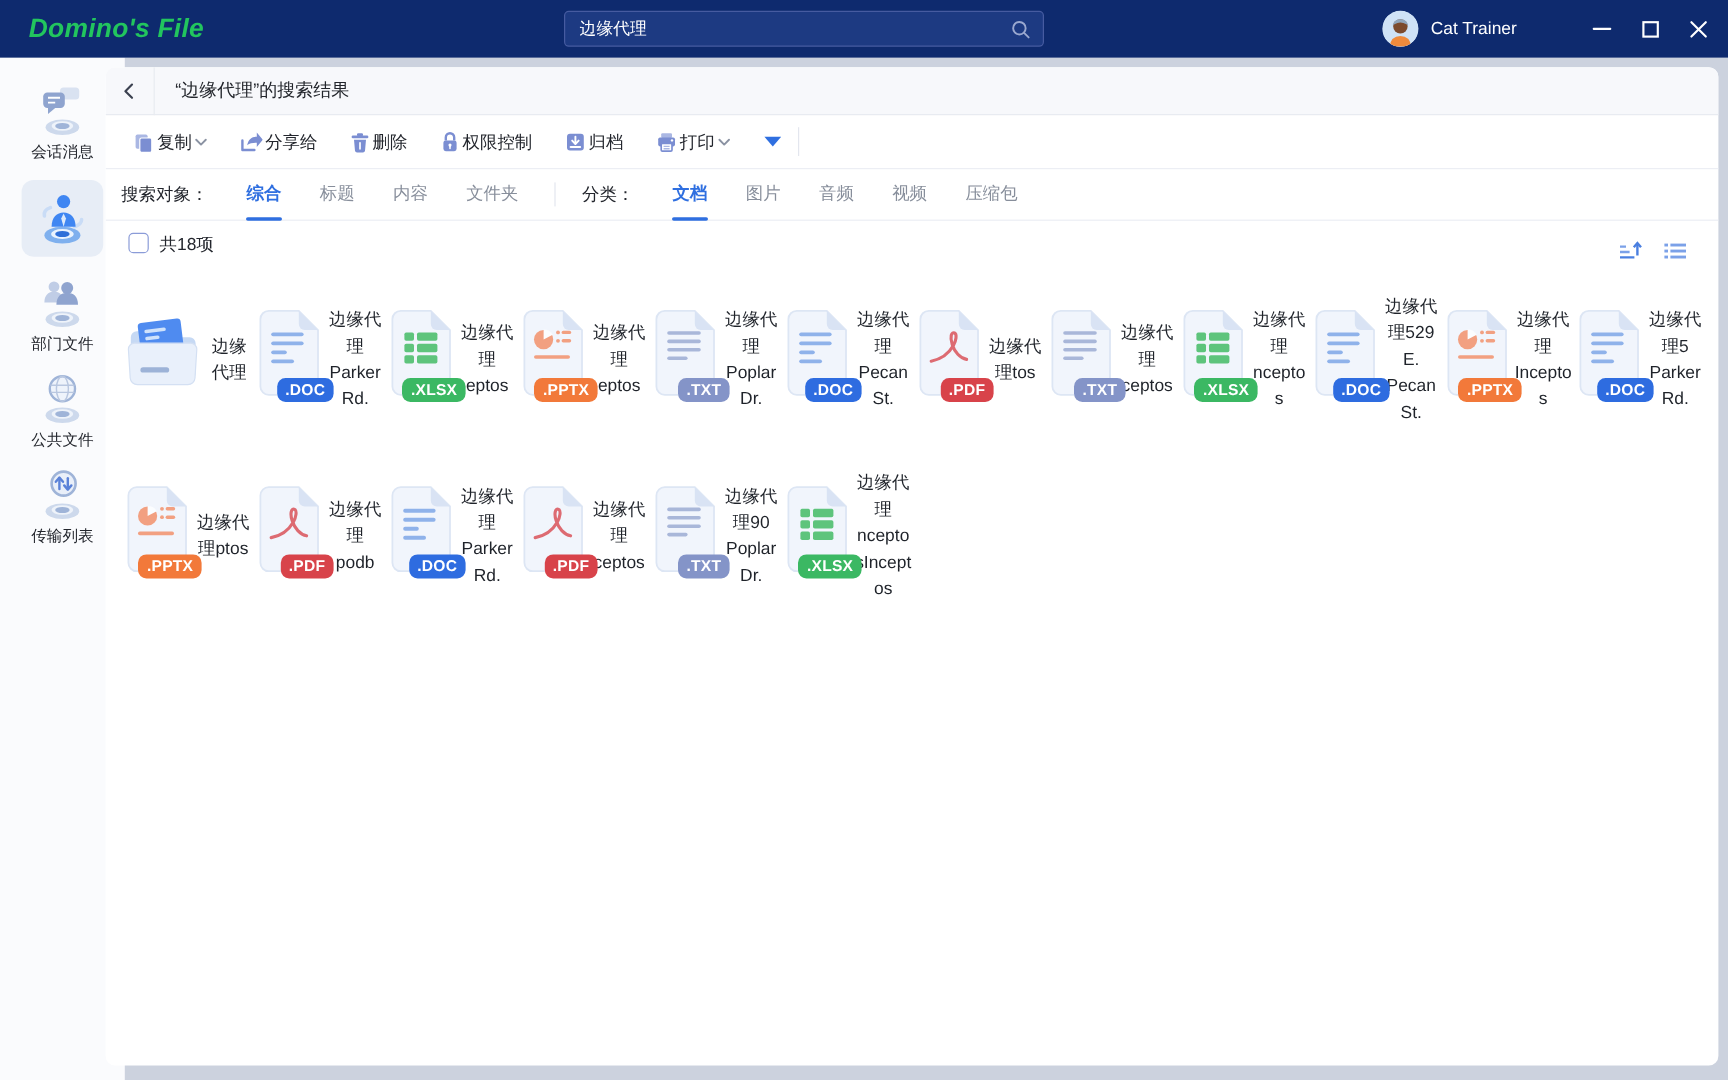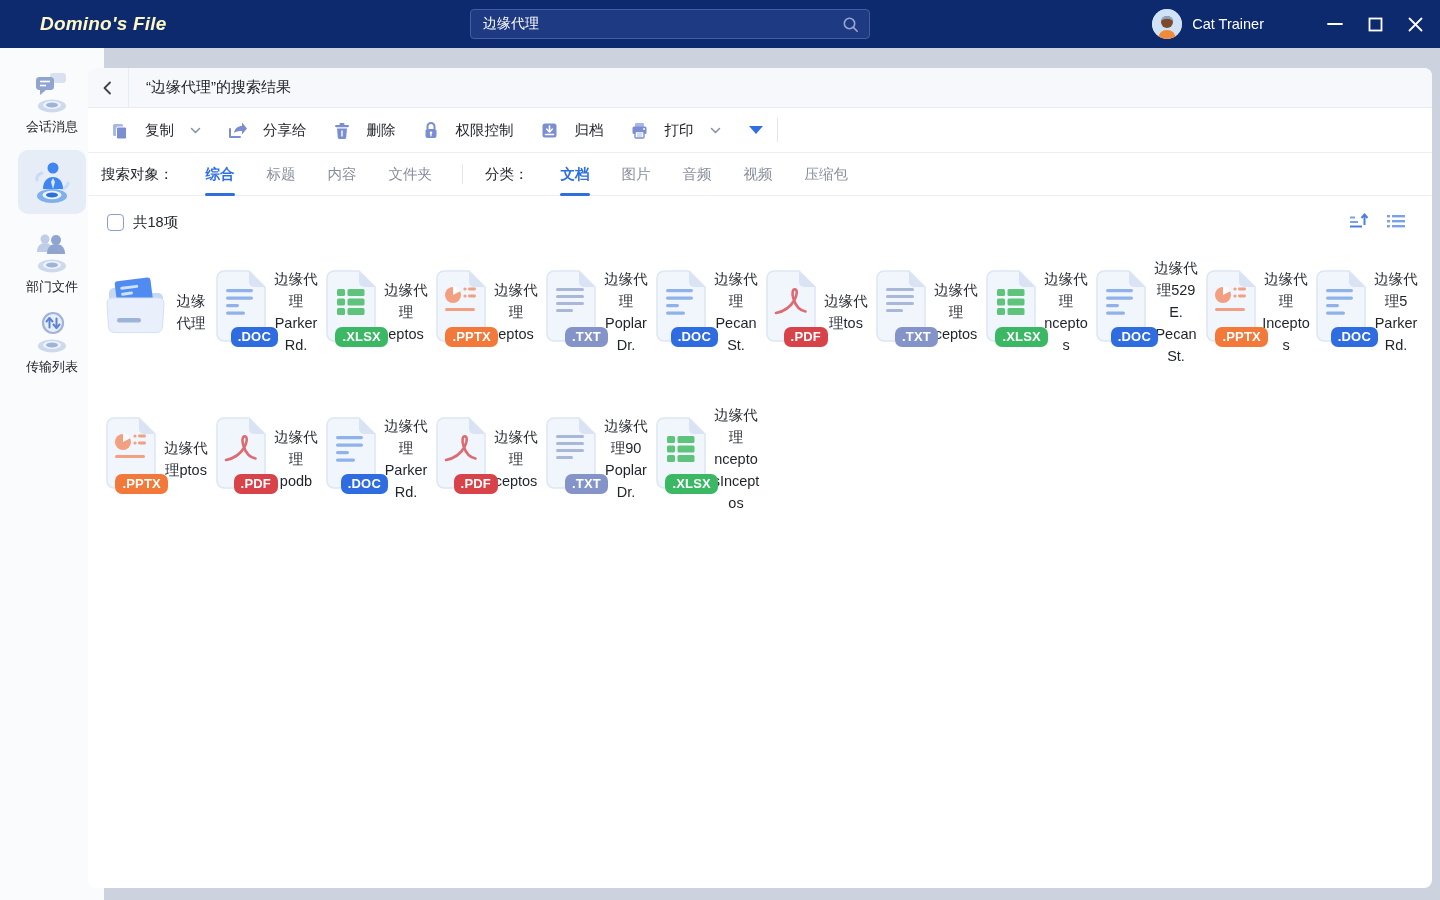--- a/index.html
+++ b/index.html
@@ -1,57 +1,57 @@
 <!DOCTYPE html>
 <html><head>
 <meta charset="utf-8">
 <style>
   * { margin:0; padding:0; box-sizing:border-box; }
   html,body { width:1440px; height:900px; overflow:hidden; }
   body { background:#ccd2de; font-family:"Liberation Sans","DejaVu Sans",sans-serif; position:relative; }
 
   
   .topbar { position:absolute; top:0; left:0; right:0; height:48px; background:#0e2a6e; display:flex; align-items:center; z-index:5; }
-  .app-title { margin-left:40px; color:#fef9c3; font-size:19px; font-weight:800; font-style:italic; letter-spacing:.2px; }
+  .app-title { margin-left:24px; color:#22c55e; font-size:22px; font-weight:800; font-style:italic; letter-spacing:.2px; }
   .search-wrap { position:absolute; left:470px; top:9px; width:400px; height:30px; background:#1d3a82; border:1px solid #465ba0; border-radius:4px; display:flex; align-items:center; }
   .search-wrap input { flex:1; background:transparent; border:none; outline:none; color:#fff; font-size:14px; padding:0 12px; font-family:inherit; }
   .search-icon { margin-right:10px; display:flex; }
   .topbar-right { position:absolute; right:14px; top:0; height:48px; display:flex; align-items:center; }
   .avatar { width:30px; height:30px; border-radius:50%; background:#cfe2f6; overflow:hidden; flex:none; }
   .user-name { color:#fff; font-size:14.5px; margin-left:10px; margin-right:42px; }
   .win-btn { width:22px; height:48px; display:flex; align-items:center; justify-content:center; margin-left:18px; cursor:default; }
 
   
   .sidebar { position:absolute; top:48px; left:0; bottom:0; width:104px; background:#fafbfd; padding-top:14px; display:flex; flex-direction:column; align-items:center; }
   .side-item { width:68px; height:80px; display:flex; flex-direction:column; align-items:center; justify-content:center; }
   .side-item.selected { height:64px; margin:8px 0; background:#e7edf6; border-radius:10px; justify-content:center; }
   .side-label { font-size:13px; color:#23262d; margin-top:3px; white-space:nowrap; }
 
   
-  .main { position:absolute; left:88px; top:56px; right:8px; bottom:12px; background:#fff; border-radius:8px; overflow:hidden; display:flex; flex-direction:column;margin-top:12px; }
+  .main { position:absolute; left:88px; top:56px; right:8px; bottom:12px; background:#fff; border-radius:8px; overflow:hidden; display:flex; flex-direction:column; }
   .card-header { height:40px; background:#f7f8fb; border-bottom:1px solid #e8ebf1; display:flex; align-items:center; flex:none; }
   .back-btn { width:40px; height:40px; display:flex; align-items:center; justify-content:center; }
   .hdr-divider { width:1px; height:40px; background:#e8ebf1; }
   .page-title { margin-left:17px; font-size:15px; color:#22252b; }
 
   .toolbar { height:45px; border-bottom:1px solid #eceef4; display:flex; align-items:center; padding-left:22px; flex:none; }
-  .tb-btn { display:flex; align-items:center; gap:16px; font-size:14.5px; color:#23262d; margin-right:26px; cursor:default; }
+  .tb-btn { display:flex; align-items:center; gap:2px; font-size:14.5px; color:#23262d; margin-right:26px; cursor:default; }
   .tb-caret { width:0; height:0; border-left:7px solid transparent; border-right:7px solid transparent; border-top:8px solid #2f6fe0; margin:0 6px 0 2px; }
   .tb-divider { width:1px; height:24px; background:#e3e6ee; margin-left:8px; }
 
   .filterbar { height:43px; border-bottom:1px solid #eceef4; display:flex; align-items:center; padding-left:13px; font-size:14.5px; flex:none; }
   .filter-label { color:#23262d; }
   .tab { color:#878e9b; margin-left:32px; position:relative; height:43px; line-height:43px; cursor:default; }
   .tab.active { color:#2f6fe0; font-weight:600; }
   .tab.active::after { content:""; position:absolute; left:50%; transform:translateX(-50%); bottom:0; width:30px; height:3px; border-radius:2px; background:#2f6fe0; }
   .filter-vdiv { width:1px; height:20px; background:#e3e6ee; margin:0 0 0 30px; }
   .filter-label.second { margin-left:22px; }
 
   .content { flex:1; position:relative; padding-top:10px; overflow:hidden; }
-  .count-row { height:32px; display:flex; align-items:center; padding-left:19px; }
+  .count-row { height:32px; display:flex; align-items:flex-start; padding-left:19px; }
   .checkbox { width:17px; height:17px; border:1.5px solid #8b9cd8; border-radius:4px; background:#fff; margin-right:9px; }
   .count-label { font-size:14.5px; color:#23262d; }
   .view-icons { position:absolute; right:26px; top:16px; display:flex; gap:17px; }
 
   .file-grid { padding:12px 0 0 12px; display:grid; grid-template-columns:repeat(12,110px); row-gap:30px; }
   .file-item { display:flex; flex-direction:row; align-items:center; }
   .icon-wrap { position:relative; width:72px; height:80px; display:flex; align-items:flex-start; justify-content:center; }
   .badge { position:absolute; bottom:2px; right:-6px; color:#fff; font-size:13px; font-weight:700; padding:2.5px 7px; border-radius:7px; letter-spacing:.2px; }
   .file-name { margin-top:7px; font-size:14.5px; color:#1f232a; text-align:center; max-width:106px; line-height:22px; overflow-wrap:anywhere; }
 </style>
@@ -130,20 +130,32 @@
       <svg width="44" height="46" viewBox="0 0 44 46">
         <ellipse cx="22" cy="37" rx="14" ry="6.5" fill="#cdd9ec"></ellipse>
         <ellipse cx="22" cy="36" rx="9" ry="4" fill="#eef3fa"></ellipse>
         <ellipse cx="22" cy="36" rx="6" ry="2.6" fill="#9fb4d8"></ellipse>
         <circle cx="15" cy="10" r="4.5" fill="#c0cde6"></circle>
         <path d="M7 23 c0 -6 3.6 -9 8 -9 s8 3 8 9 z" fill="#c0cde6"></path>
         <circle cx="26" cy="11" r="5" fill="#8fa4cf"></circle>
         <path d="M17 25 c0 -7 4 -10 9 -10 s9 3 9 10 z" fill="#8fa4cf"></path>
       </svg>
       <div class="side-label">部门文件</div>
+    </div>
+    <div class="side-item">
+      <svg width="44" height="46" viewBox="0 0 44 46">
+        <ellipse cx="22" cy="37" rx="14" ry="6.5" fill="#cdd9ec"></ellipse>
+        <ellipse cx="22" cy="36" rx="9" ry="4" fill="#eef3fa"></ellipse>
+        <ellipse cx="22" cy="36" rx="6" ry="2.6" fill="#9fb4d8"></ellipse>
+        <circle cx="22" cy="15" r="10.5" fill="#eef3fb" stroke="#9fb4d8" stroke-width="2"></circle>
+        <ellipse cx="22" cy="15" rx="5" ry="10.5" fill="none" stroke="#b9c7e0" stroke-width="1.2"></ellipse>
+        <line x1="12" y1="12" x2="32" y2="12" stroke="#b9c7e0" stroke-width="1.2"></line>
+        <line x1="12" y1="18" x2="32" y2="18" stroke="#b9c7e0" stroke-width="1.2"></line>
+      </svg>
+      <div class="side-label">公共文件</div>
     </div>
     <div class="side-item">
       <svg width="44" height="46" viewBox="0 0 44 46">
         <ellipse cx="22" cy="37" rx="14" ry="6.5" fill="#cdd9ec"></ellipse>
         <ellipse cx="22" cy="36" rx="9" ry="4" fill="#eef3fa"></ellipse>
         <ellipse cx="22" cy="36" rx="6" ry="2.6" fill="#9fb4d8"></ellipse>
         <circle cx="23" cy="14" r="10" fill="#e9eff9" stroke="#9fb4d8" stroke-width="2.2"></circle>
         <line x1="19.5" y1="9.5" x2="19.5" y2="18.5" stroke="#5b82d8" stroke-width="2" stroke-linecap="round"></line>
         <polyline points="16.5,12.5 19.5,9 22.5,12.5" fill="none" stroke="#5b82d8" stroke-width="2" stroke-linecap="round" stroke-linejoin="round"></polyline>
         <line x1="26.5" y1="9.5" x2="26.5" y2="18.5" stroke="#5b82d8" stroke-width="2" stroke-linecap="round"></line>

